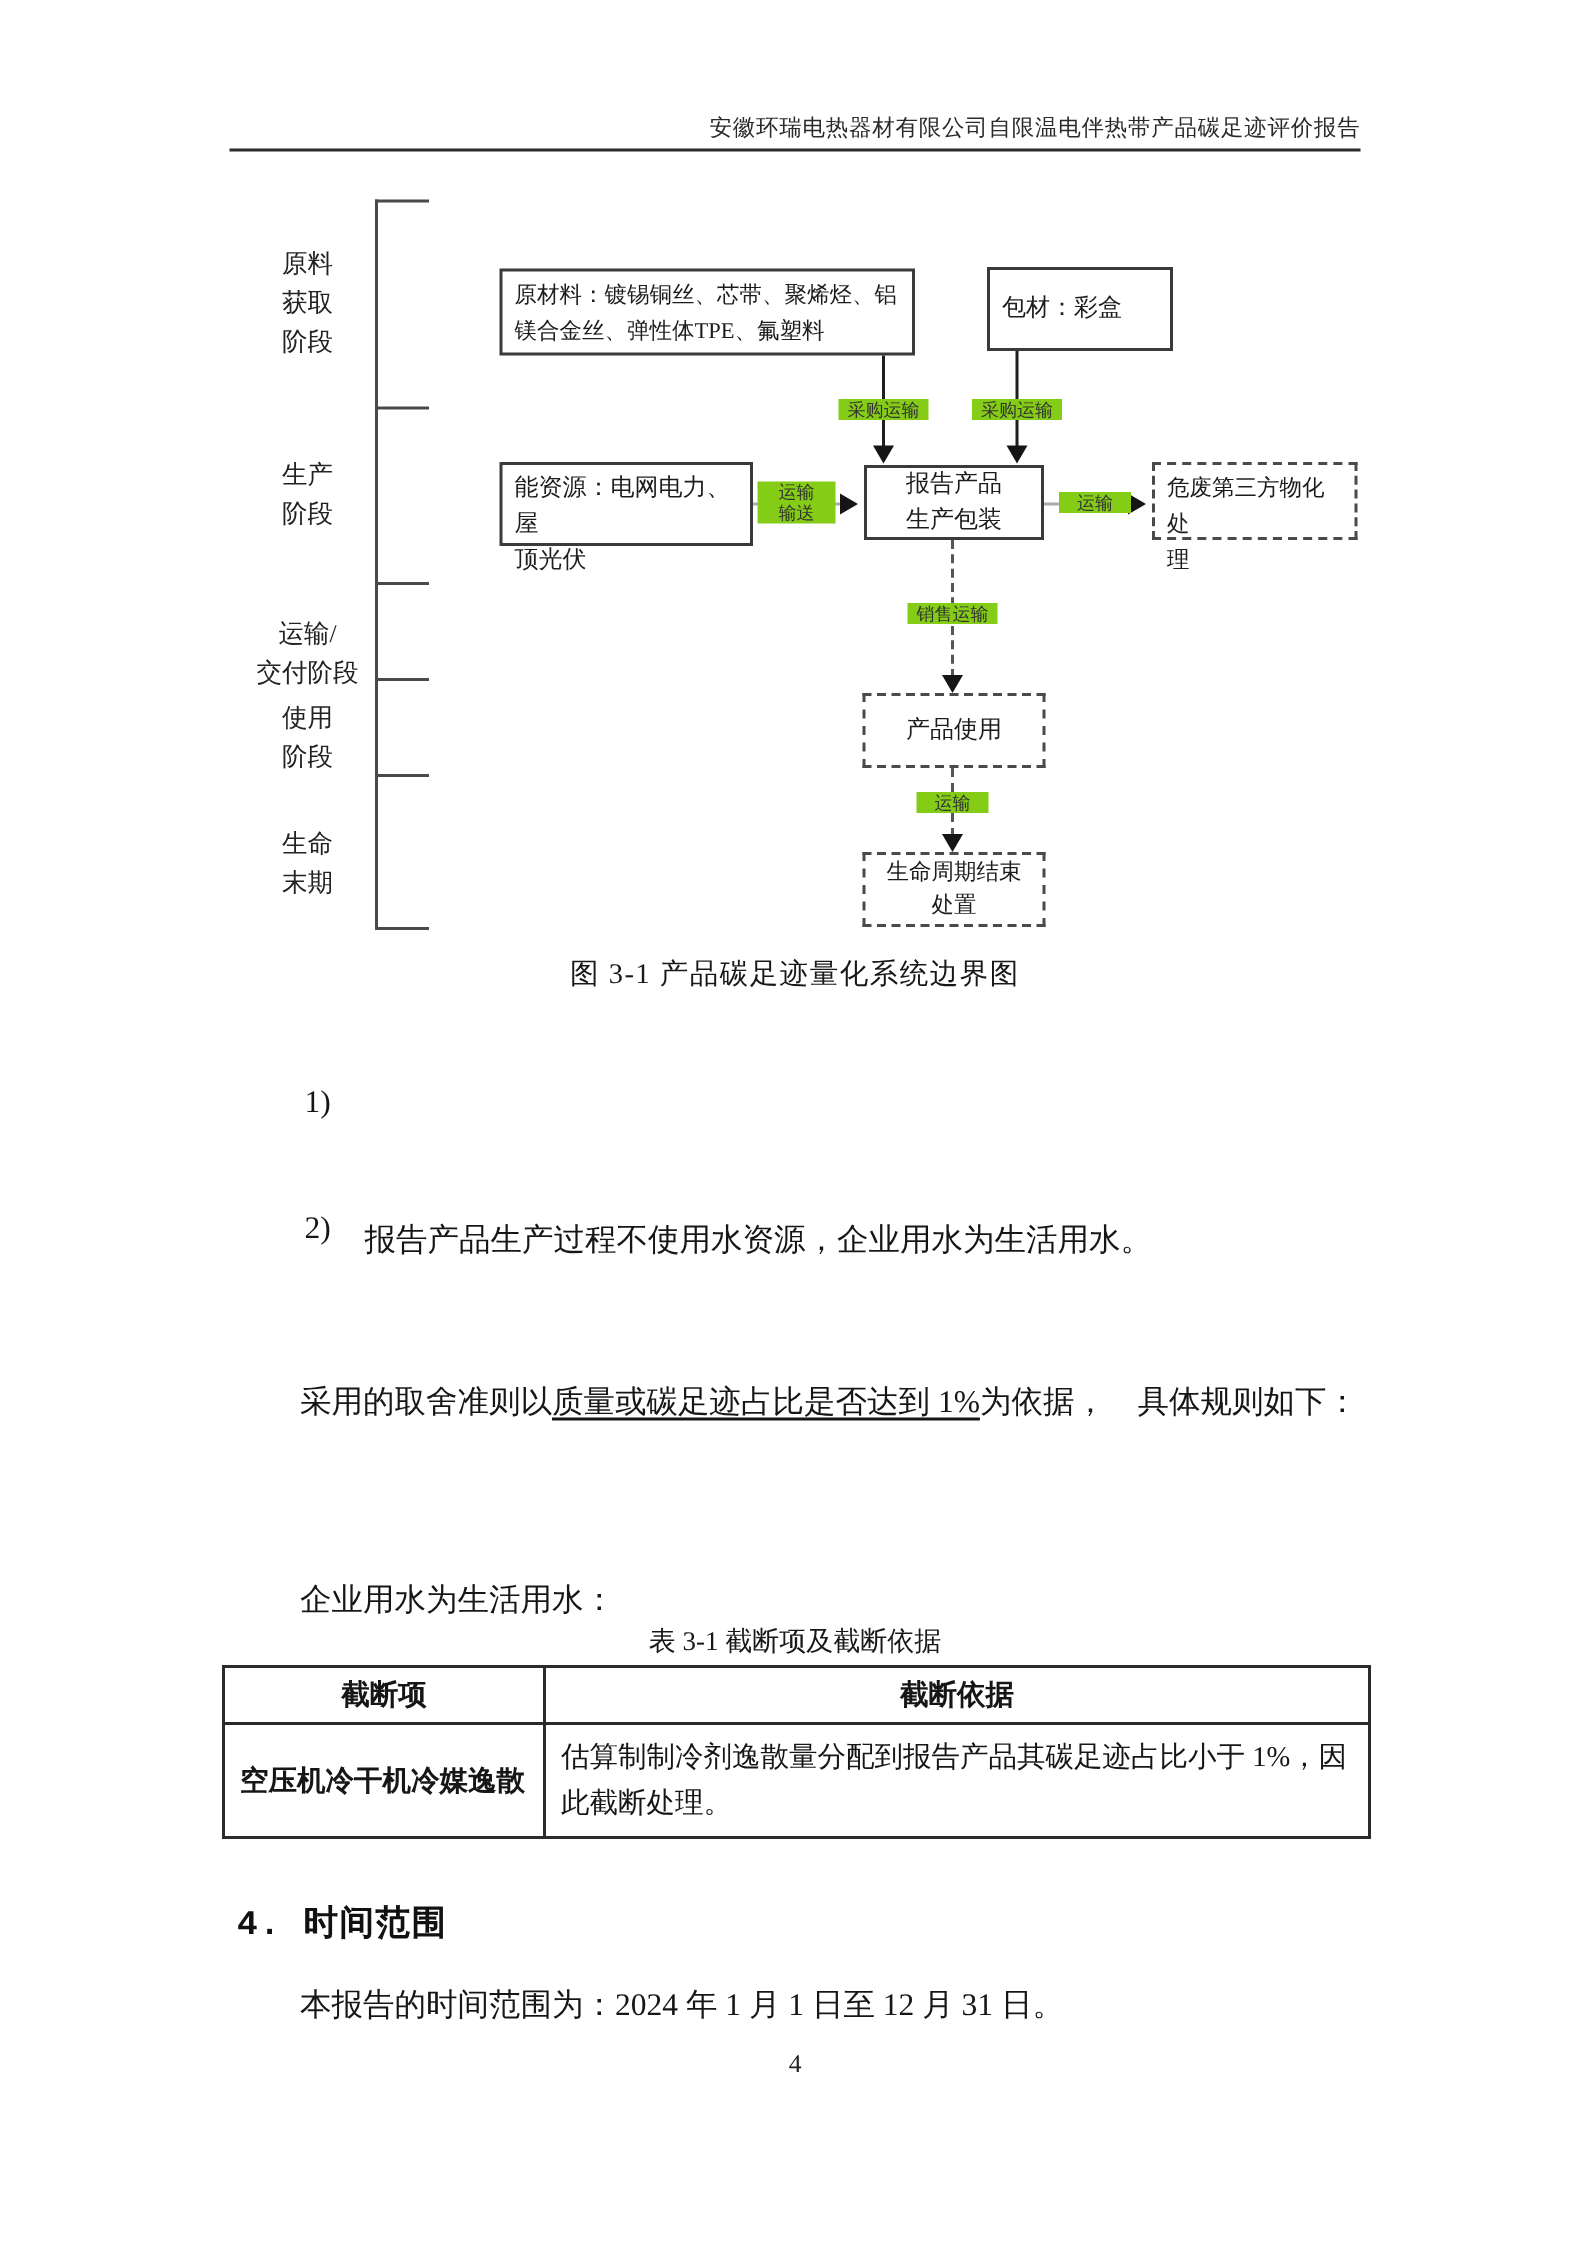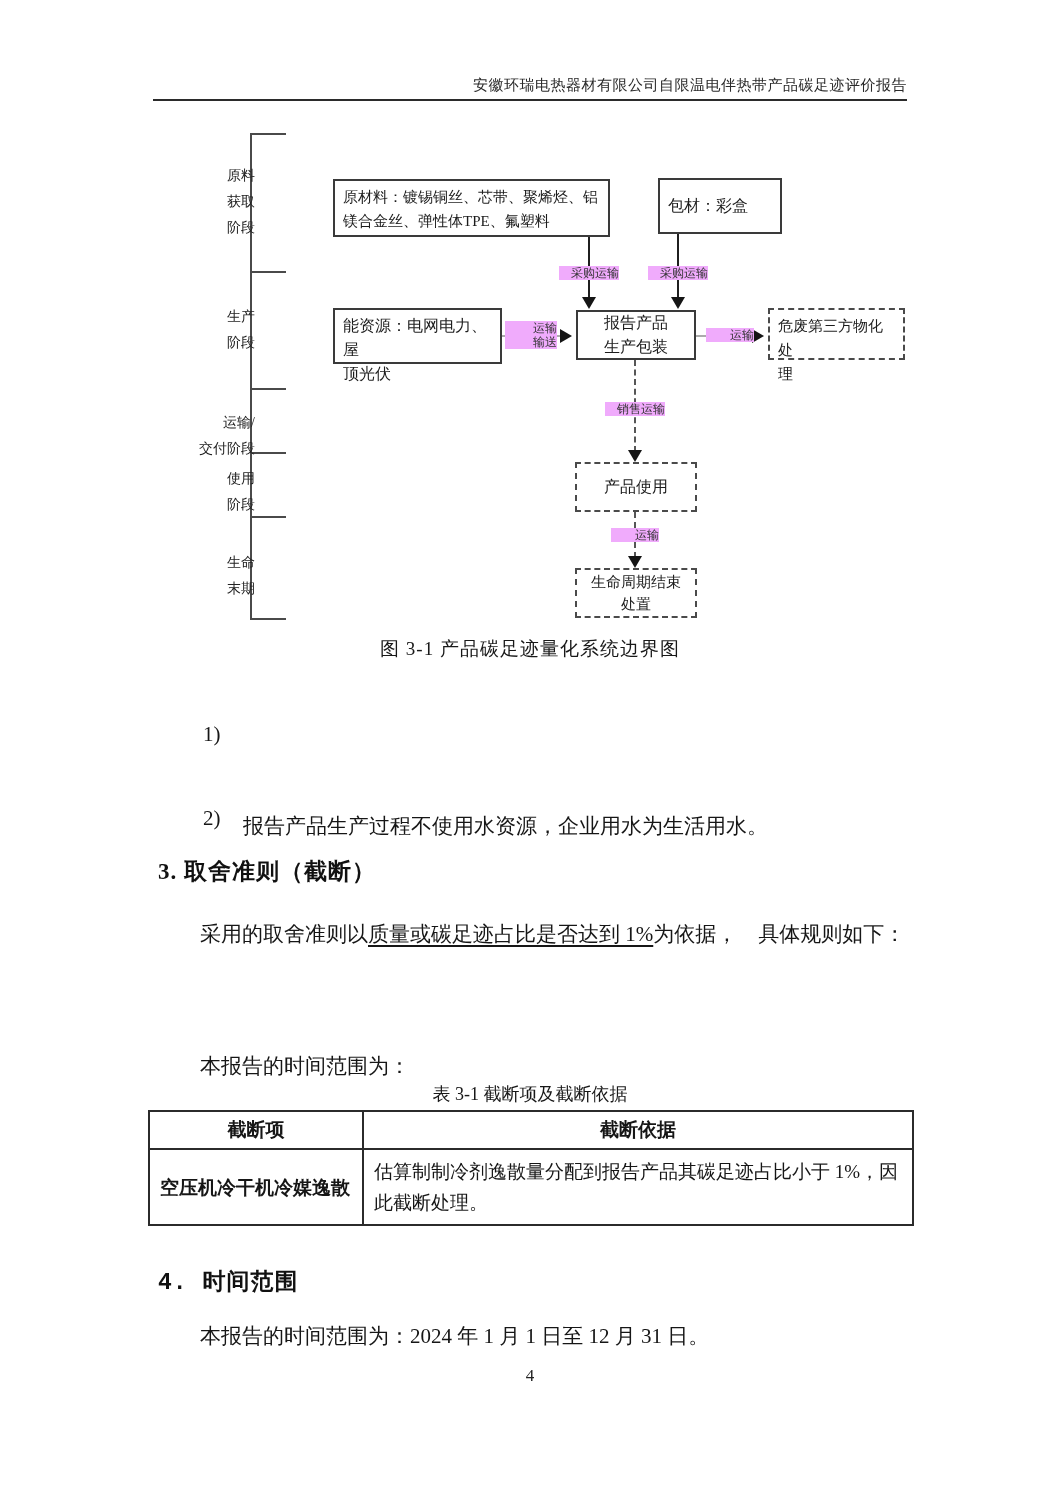--- a/index.html
+++ b/index.html
@@ -26,21 +26,21 @@
     position: absolute; top: 99px; left: 153px; right: 153px;
     height: 2px; background: #2b2b2b;
   }
 
   
   .pre { white-space: pre-line; }
   .vline  { position: absolute; width: 2px; background: #4a4a4a; }
   .tick   { position: absolute; height: 2px; width: 36px; background: #4a4a4a; }
   .stage-label {
     position: absolute; left: 155px; width: 100px;
-    text-align: right; font-size: 14px; line-height: 26px; color: #222;
+    text-align: center; font-size: 17px; line-height: 26px; color: #222;
   }
   .dbox {
     position: absolute; border: 2px solid #3a3a3a; background: #fff;
     font-size: 15px; line-height: 24px; color: #1c1c1c;
     padding: 4px 8px;
   }
   .dbox.dashed { border: 2px dashed #4a4a4a; }
   .dbox.center { display: flex; align-items: center; justify-content: center; text-align: center; }
   .dbox.vcenter { display: flex; align-items: center; }
   .conn-v { position: absolute; width: 2px; background: #1f1f1f; }
@@ -50,21 +50,21 @@
     position: absolute; width: 0; height: 0;
     border-left: 7px solid transparent; border-right: 7px solid transparent;
     border-top: 12px solid #151515;
   }
   .head-right {
     position: absolute; width: 0; height: 0;
     border-top: 7px solid transparent; border-bottom: 7px solid transparent;
     border-left: 12px solid #151515;
   }
   .flow-label {
-    position: absolute; background: #f0abfc; text-align: right;
+    position: absolute; background: #84cc16; text-align: center;
     font-size: 12px; line-height: 14px; color: #333; z-index: 3;
   }
   .diagram-caption {
     position: absolute; top: 636px; left: 0; width: 100%;
     text-align: center; font-size: 19px; color: #181818; letter-spacing: 1px;
   }
 
   
   .body-text { position: absolute; font-size: 21px; color: #161616; }
   .note-num  { position: absolute; left: 203px; font-size: 21px; color: #161616; }
@@ -176,26 +176,25 @@
 
     <div class="diagram-caption">图 3-1 产品碳足迹量化系统边界图</div>
   </div>
 
 
   <div class="note-num" style="top:722px;">1)</div>
 
   <div class="note-num" style="top:806px;">2)</div>
   <div class="note-text" style="top:806px;">报告产品生产过程不使用水资源，企业用水为生活用水。</div>
 
-  <div class="section-heading" style="top:856px;">3. 取舍准则（截断）</div>
 
   <div class="para" style="top:912px;"><span>采用的取舍准则以</span><span class="u-part">质量或碳足迹占比是否达到 1%</span><span>为依据，　具体规则如下：</span></div>
 
 
-  <div class="para" style="top:1044px;">本报告的时间范围为：</div>
+  <div class="para" style="top:1044px;">企业用水为生活用水：</div>
 
   <div class="table-caption">表 3-1 截断项及截断依据</div>
   <table class="cutoff">
     <colgroup>
         <col class="col-item">
         <col class="col-basis">
       </colgroup>
     <thead>
       <tr>
         <th>截断项</th>

